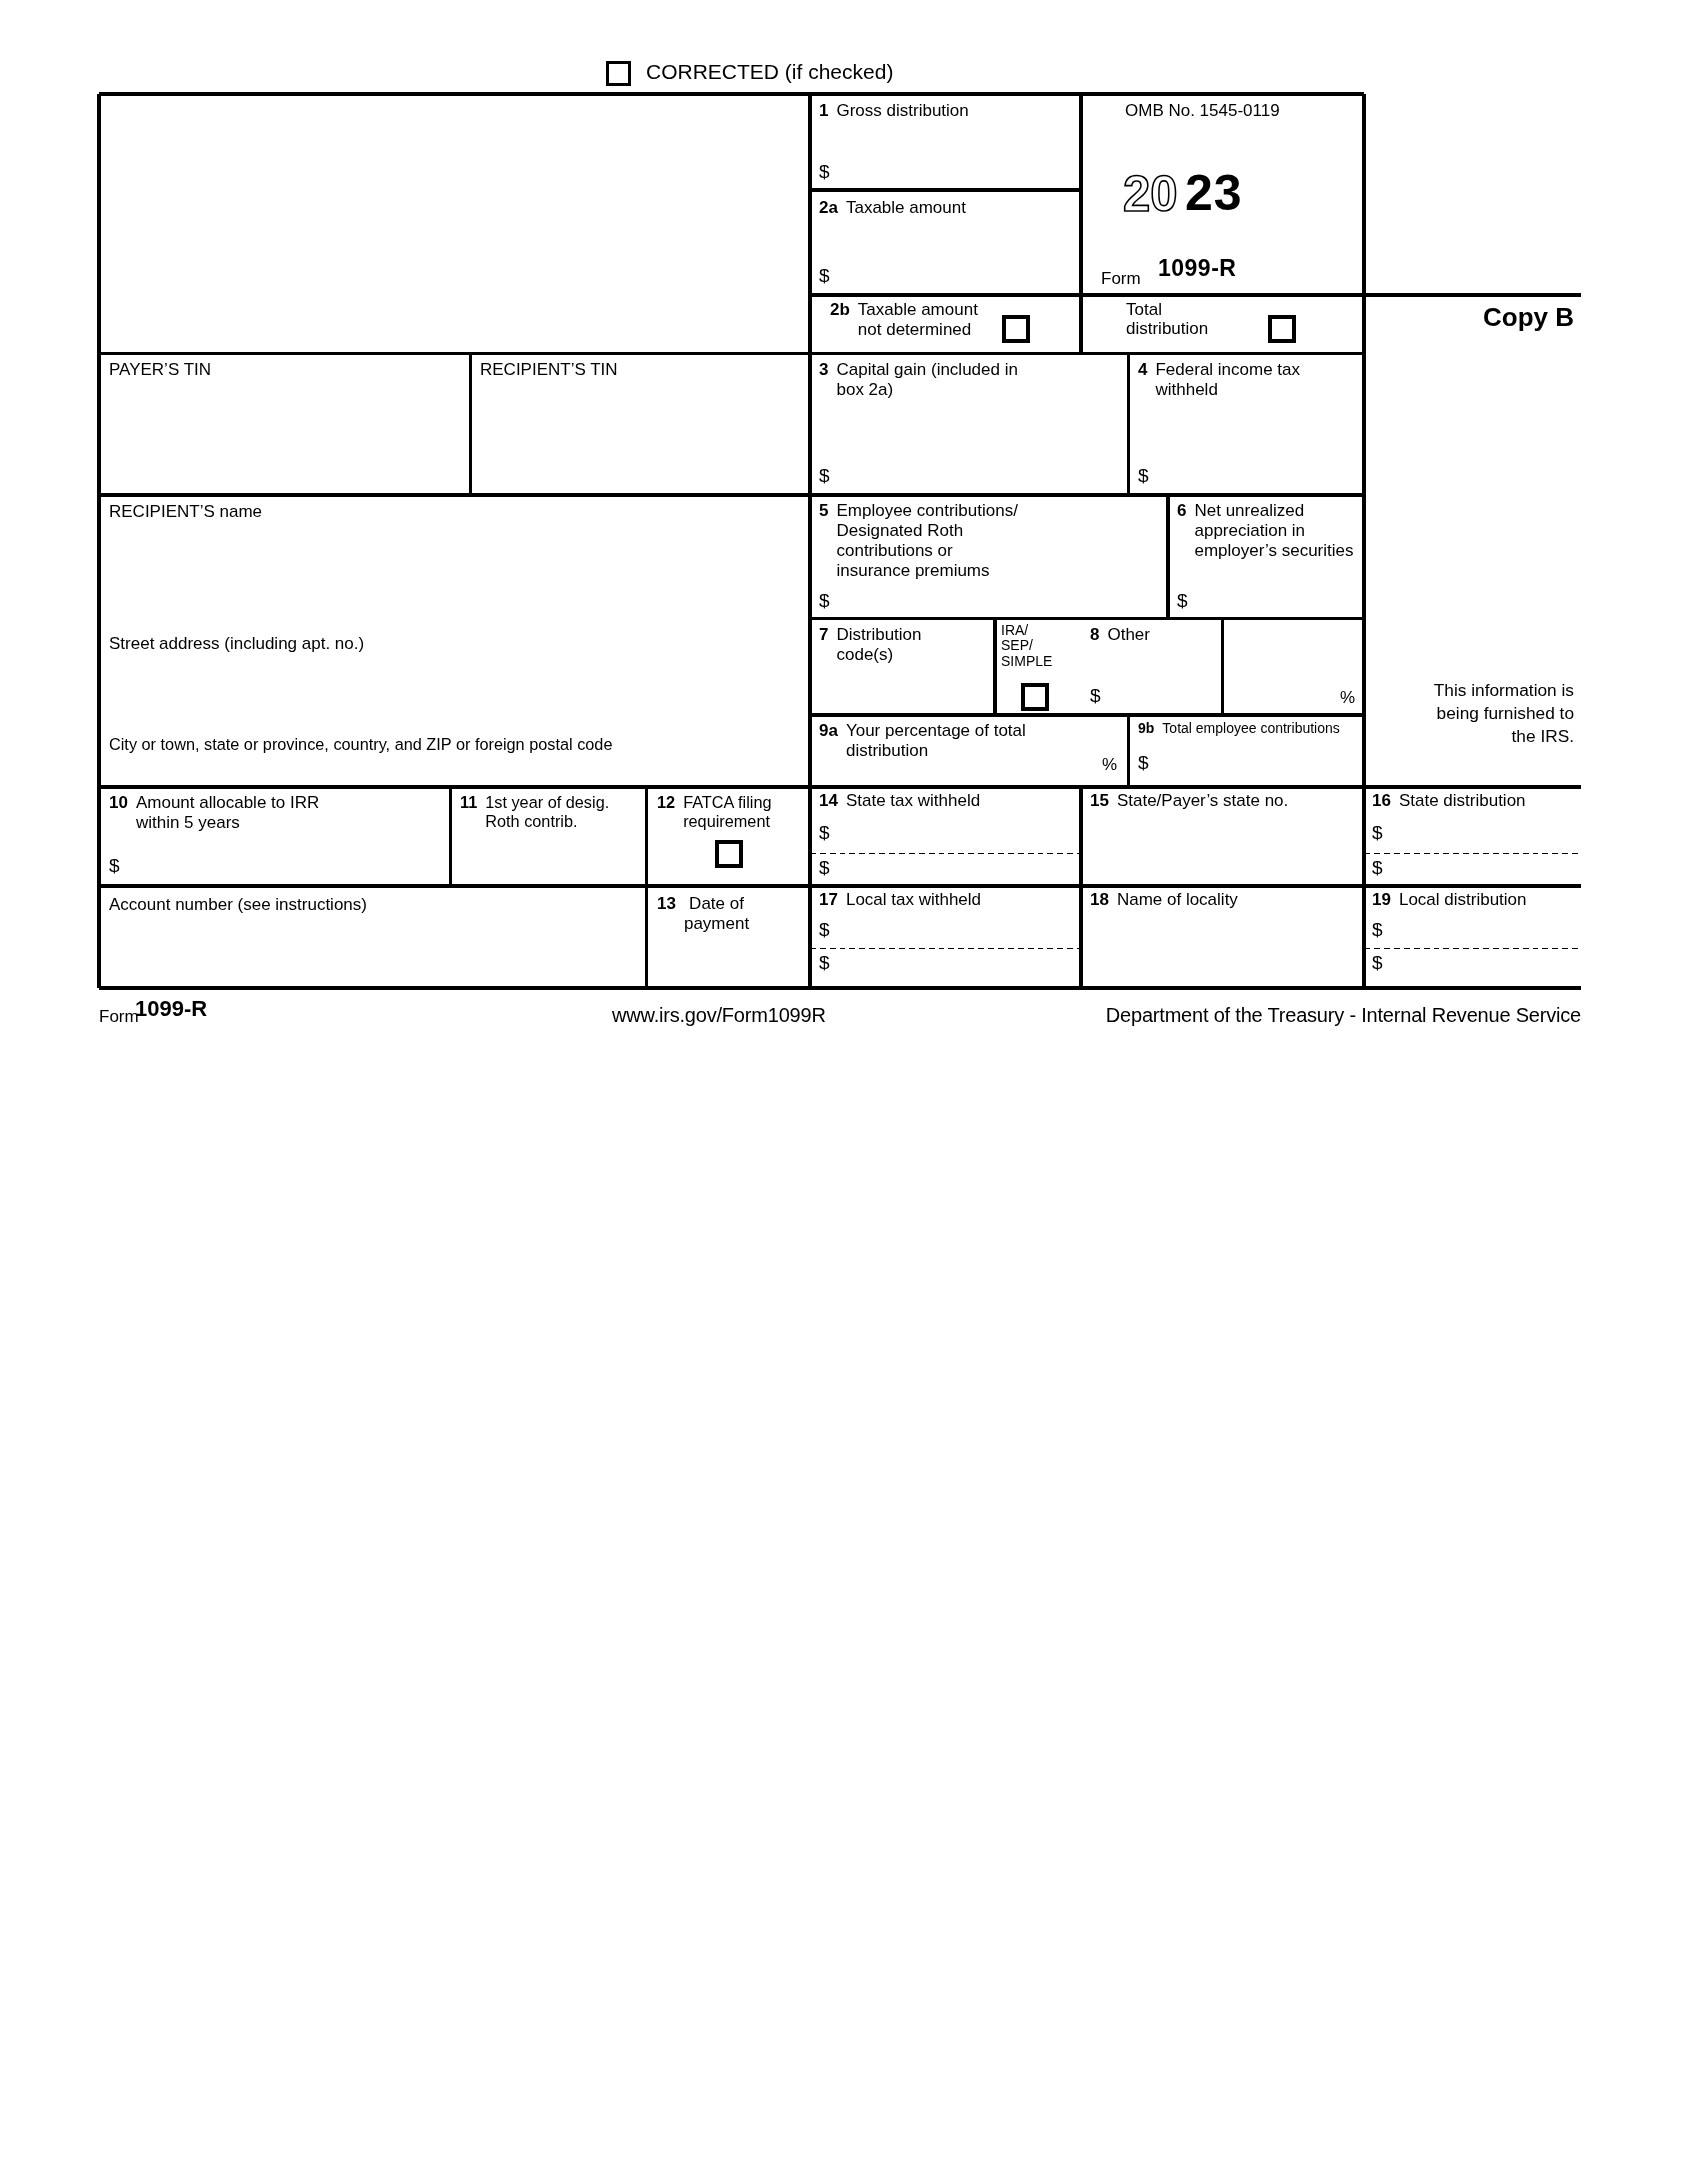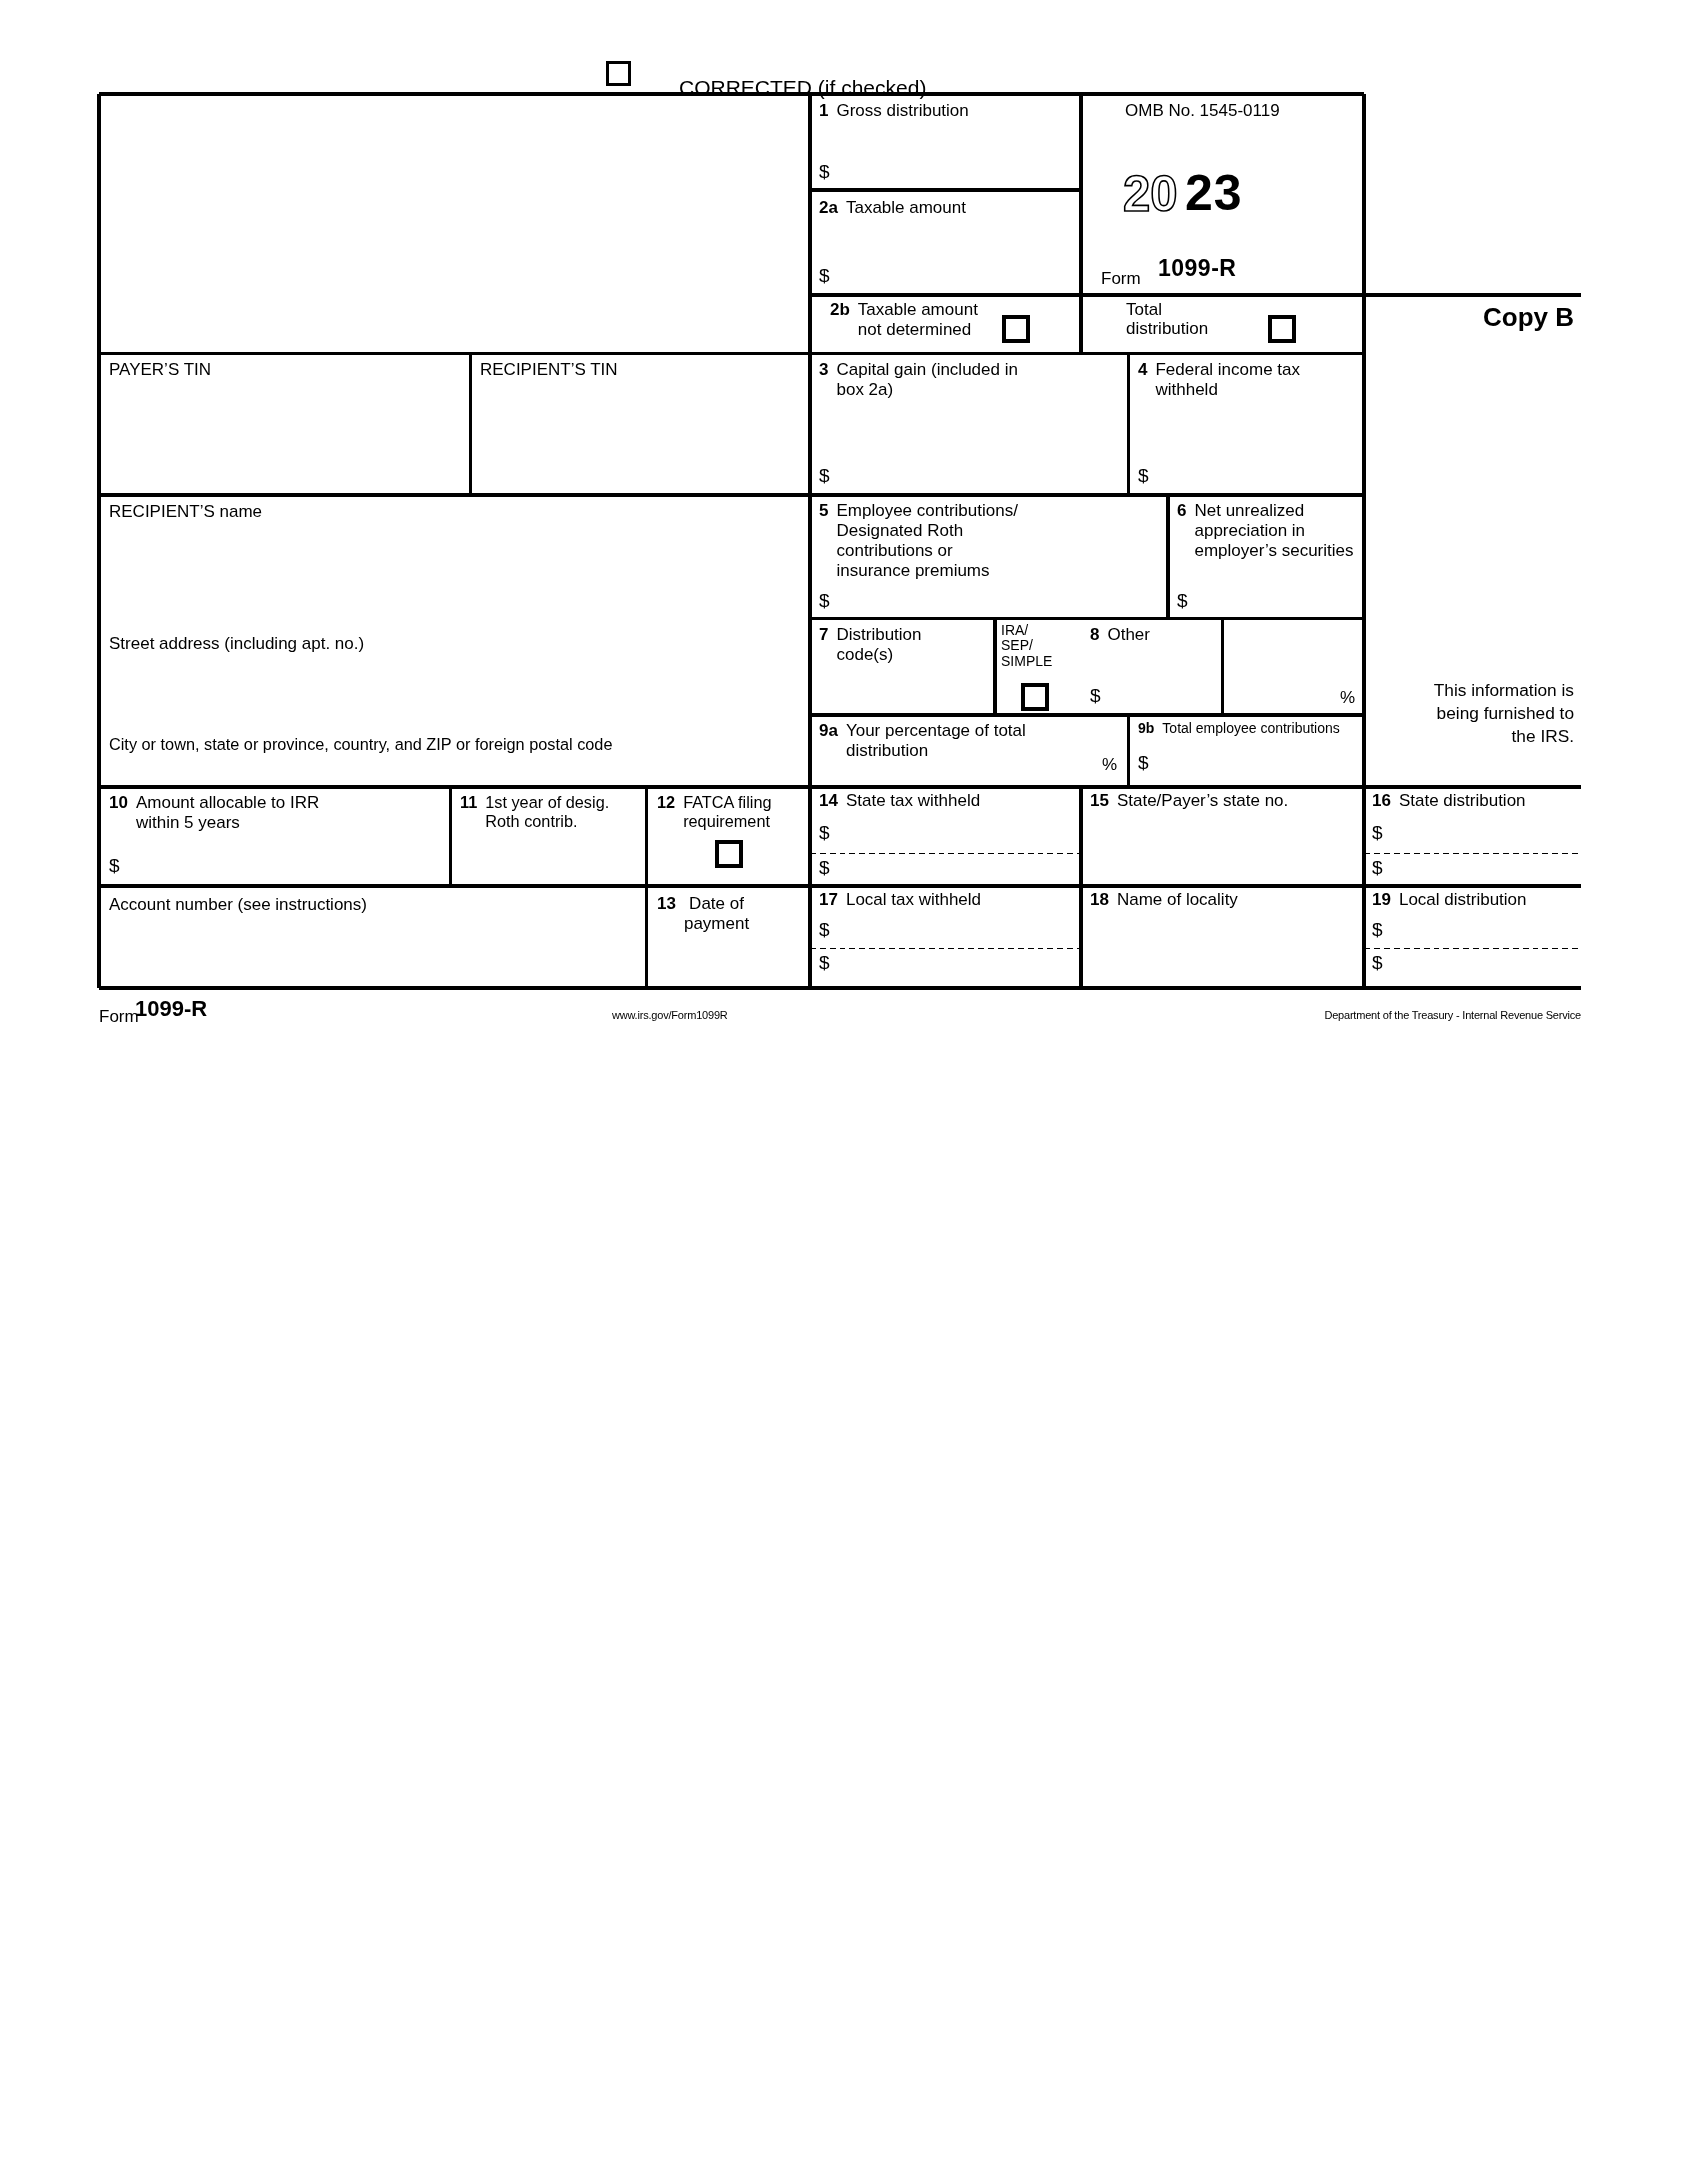--- a/index.html
+++ b/index.html
@@ -25,21 +25,21 @@
   .furn{font-size:17.3px;line-height:23px;}
   .corr{font-size:21px;line-height:24px;}
   .payer{font-size:18px;line-height:24px;}
   .omb{font-size:17px;}
   .formword{font-size:17px;}
   .formnum{font-size:23px;font-weight:bold;letter-spacing:0.5px;}
   .year{position:absolute;display:flex;align-items:flex-end;}
   .year svg text{font-family:"Liberation Sans",sans-serif;font-weight:bold;font-size:50px;
                  fill:#fff;stroke:#000;stroke-width:1.6px;}
   .year .yb{font-size:50px;line-height:51px;font-weight:bold;letter-spacing:1px;}
-  .foot{font-size:11px;line-height:18px;letter-spacing:-0.2px;}
+  .foot{font-size:20px;line-height:18px;letter-spacing:-0.2px;}
   .footnum{font-size:22px;font-weight:bold;}
 </style>
 </head>
 <body>
 
 <div class="page">
 
   <svg class="grid" width="1683" height="1089" shape-rendering="crispEdges" stroke="#000" stroke-width="3.5" fill="none" viewBox="0 0 1700 1100">
 
     <line x1="100" y1="95" x2="1378" y2="95"></line>
@@ -69,21 +69,21 @@
 
     <g stroke-width="1.5" stroke-dasharray="6,4">
       <line x1="818" y1="862" x2="1092" y2="862"></line>
       <line x1="1378" y1="862" x2="1597" y2="862"></line>
       <line x1="818" y1="958" x2="1092" y2="958"></line>
       <line x1="1378" y1="958" x2="1597" y2="958"></line>
     </g>
   </svg>
 
   <div class="cb cb-sm" style="left:606px;top:61px;"></div>
-  <div class="t corr" style="left:679px;top:60px;margin-top:16px;">CORRECTED (if checked)</div>
+  <div class="t corr" style="left:646px;top:60px;">CORRECTED (if checked)</div>
 
 
   <div class="cl" style="left:819px;top:101px;width:255px;">
     <span class="num">1</span>
     <span class="txt">Gross distribution</span>
   </div>
   <span class="ds" style="left:819px;top:161px;">$</span>
 
   <div class="cl" style="left:819px;top:198px;width:255px;">
     <span class="num">2a</span>

